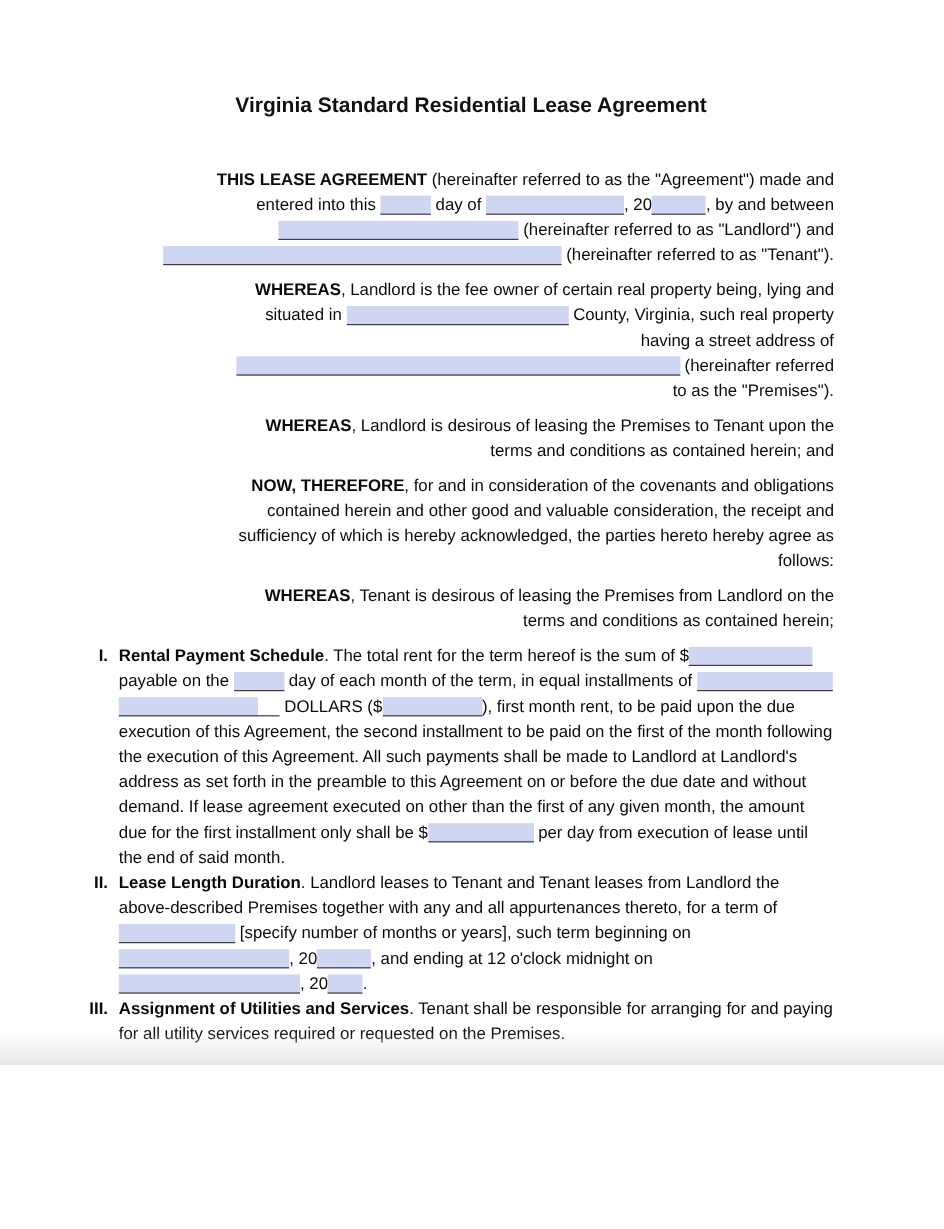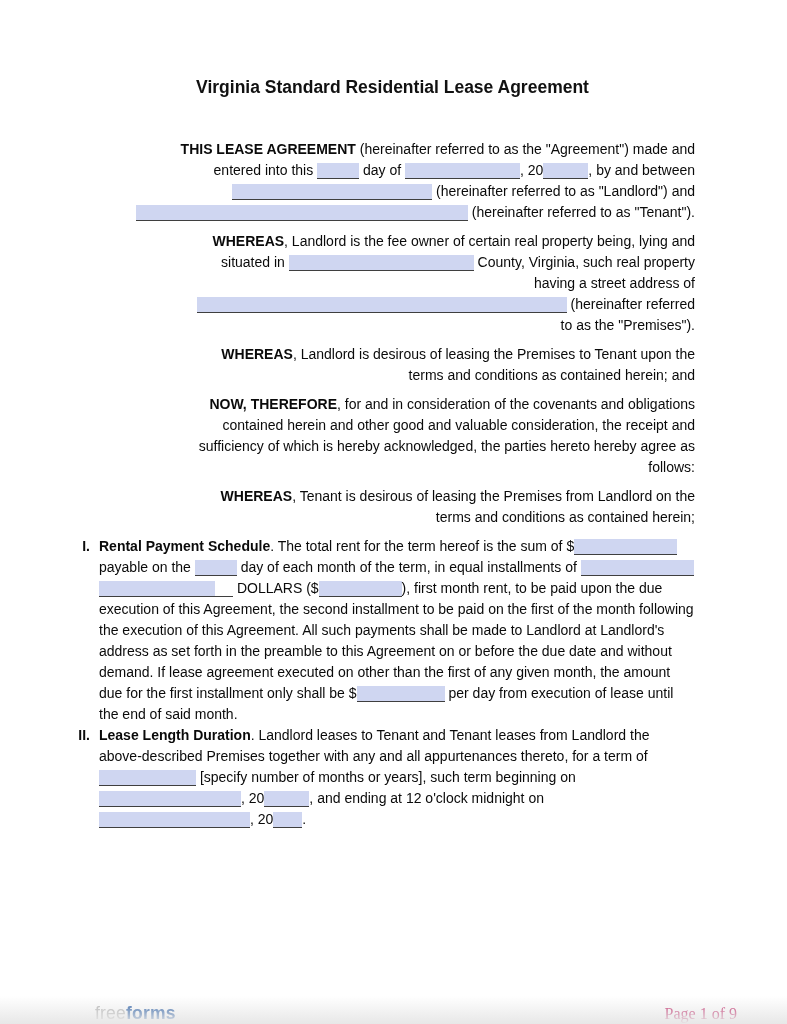--- a/index.html
+++ b/index.html
@@ -6,21 +6,21 @@
     --field-highlight:#cfd6f1;
     --field-underline:#3f3f3f;
     --brand-gray:#aeaeae;
     --brand-blue:#1d55a1;
     --page-fade:#e7e7e7;
   }
   *{box-sizing:border-box;margin:0;padding:0;}
   html,body{background:#ffffff;}
   .page{
     position:relative;
-    width:787px;height:1024px;
+    width:787px;height:888px;
     background:#ffffff;
     overflow:hidden;
     font-family:"Liberation Sans","DejaVu Sans",sans-serif;
     font-size:14px;line-height:21px;color:#0a0a0a;
     padding:76px 92px 0 90px;
   }
   .title{
     font-size:17.5px;font-weight:700;text-align:center;
     line-height:23px;margin:0 0 40px 0;color:#111;
   }
@@ -81,20 +81,24 @@
     <div class="list-item">
       <div class="num">I.</div>
       <div class="list-text"><span class="b">Rental Payment Schedule</span><span>. The total rent for the term hereof is the sum of $</span><span class="blank" style="width: 103px;"></span><span> payable on the </span><span class="blank" style="width: 42px;"></span><span> day of each month of the term, in equal installments of </span><span class="blank" style="width: 113px;"></span><span> </span><span class="blank" style="width: 116px;"></span><span class="blank nobg" style="width: 18px;"></span><span> DOLLARS ($</span><span class="blank" style="width: 83px;"></span><span>), first month rent, to be paid upon the due execution of this Agreement, the second installment to be paid on the first of the month following the execution of this Agreement. All such payments shall be made to Landlord at Landlord's address as set forth in the preamble to this Agreement on or before the due date and without demand. If lease agreement executed on other than the first of any given month, the amount due for the first installment only shall be $</span><span class="blank" style="width: 88px;"></span><span> per day from execution of lease until the end of said month.</span></div>
     </div>
 
     <div class="list-item">
       <div class="num">II.</div>
       <div class="list-text"><span class="b">Lease Length Duration</span><span>. Landlord leases to Tenant and Tenant leases from Landlord the above-described Premises together with any and all appurtenances thereto, for a term of </span><span class="blank" style="width: 97px;"></span><span> [specify number of months or years], such term beginning on </span><span class="blank" style="width: 142px;"></span><span>, 20</span><span class="blank" style="width: 45px;"></span><span>, and ending at 12 o'clock midnight on </span><span class="blank" style="width: 151px;"></span><span>, 20</span><span class="blank" style="width: 29px;"></span><span>.</span></div>
     </div>
 
+    <div class="list-item">
+      <div class="num">III.</div>
+      <div class="list-text"><span class="b">Assignment of Utilities and Services</span><span>. Tenant shall be responsible for arranging for and paying for all utility services required or requested on the Premises.</span></div>
+    </div>
 
   </div>
 
   <div class="footer">
     <div class="brand">
       <span class="brand-free">free</span><span class="brand-forms">forms</span>
     </div>
     <div class="page-num">Page 1 of 9</div>
   </div>
 

